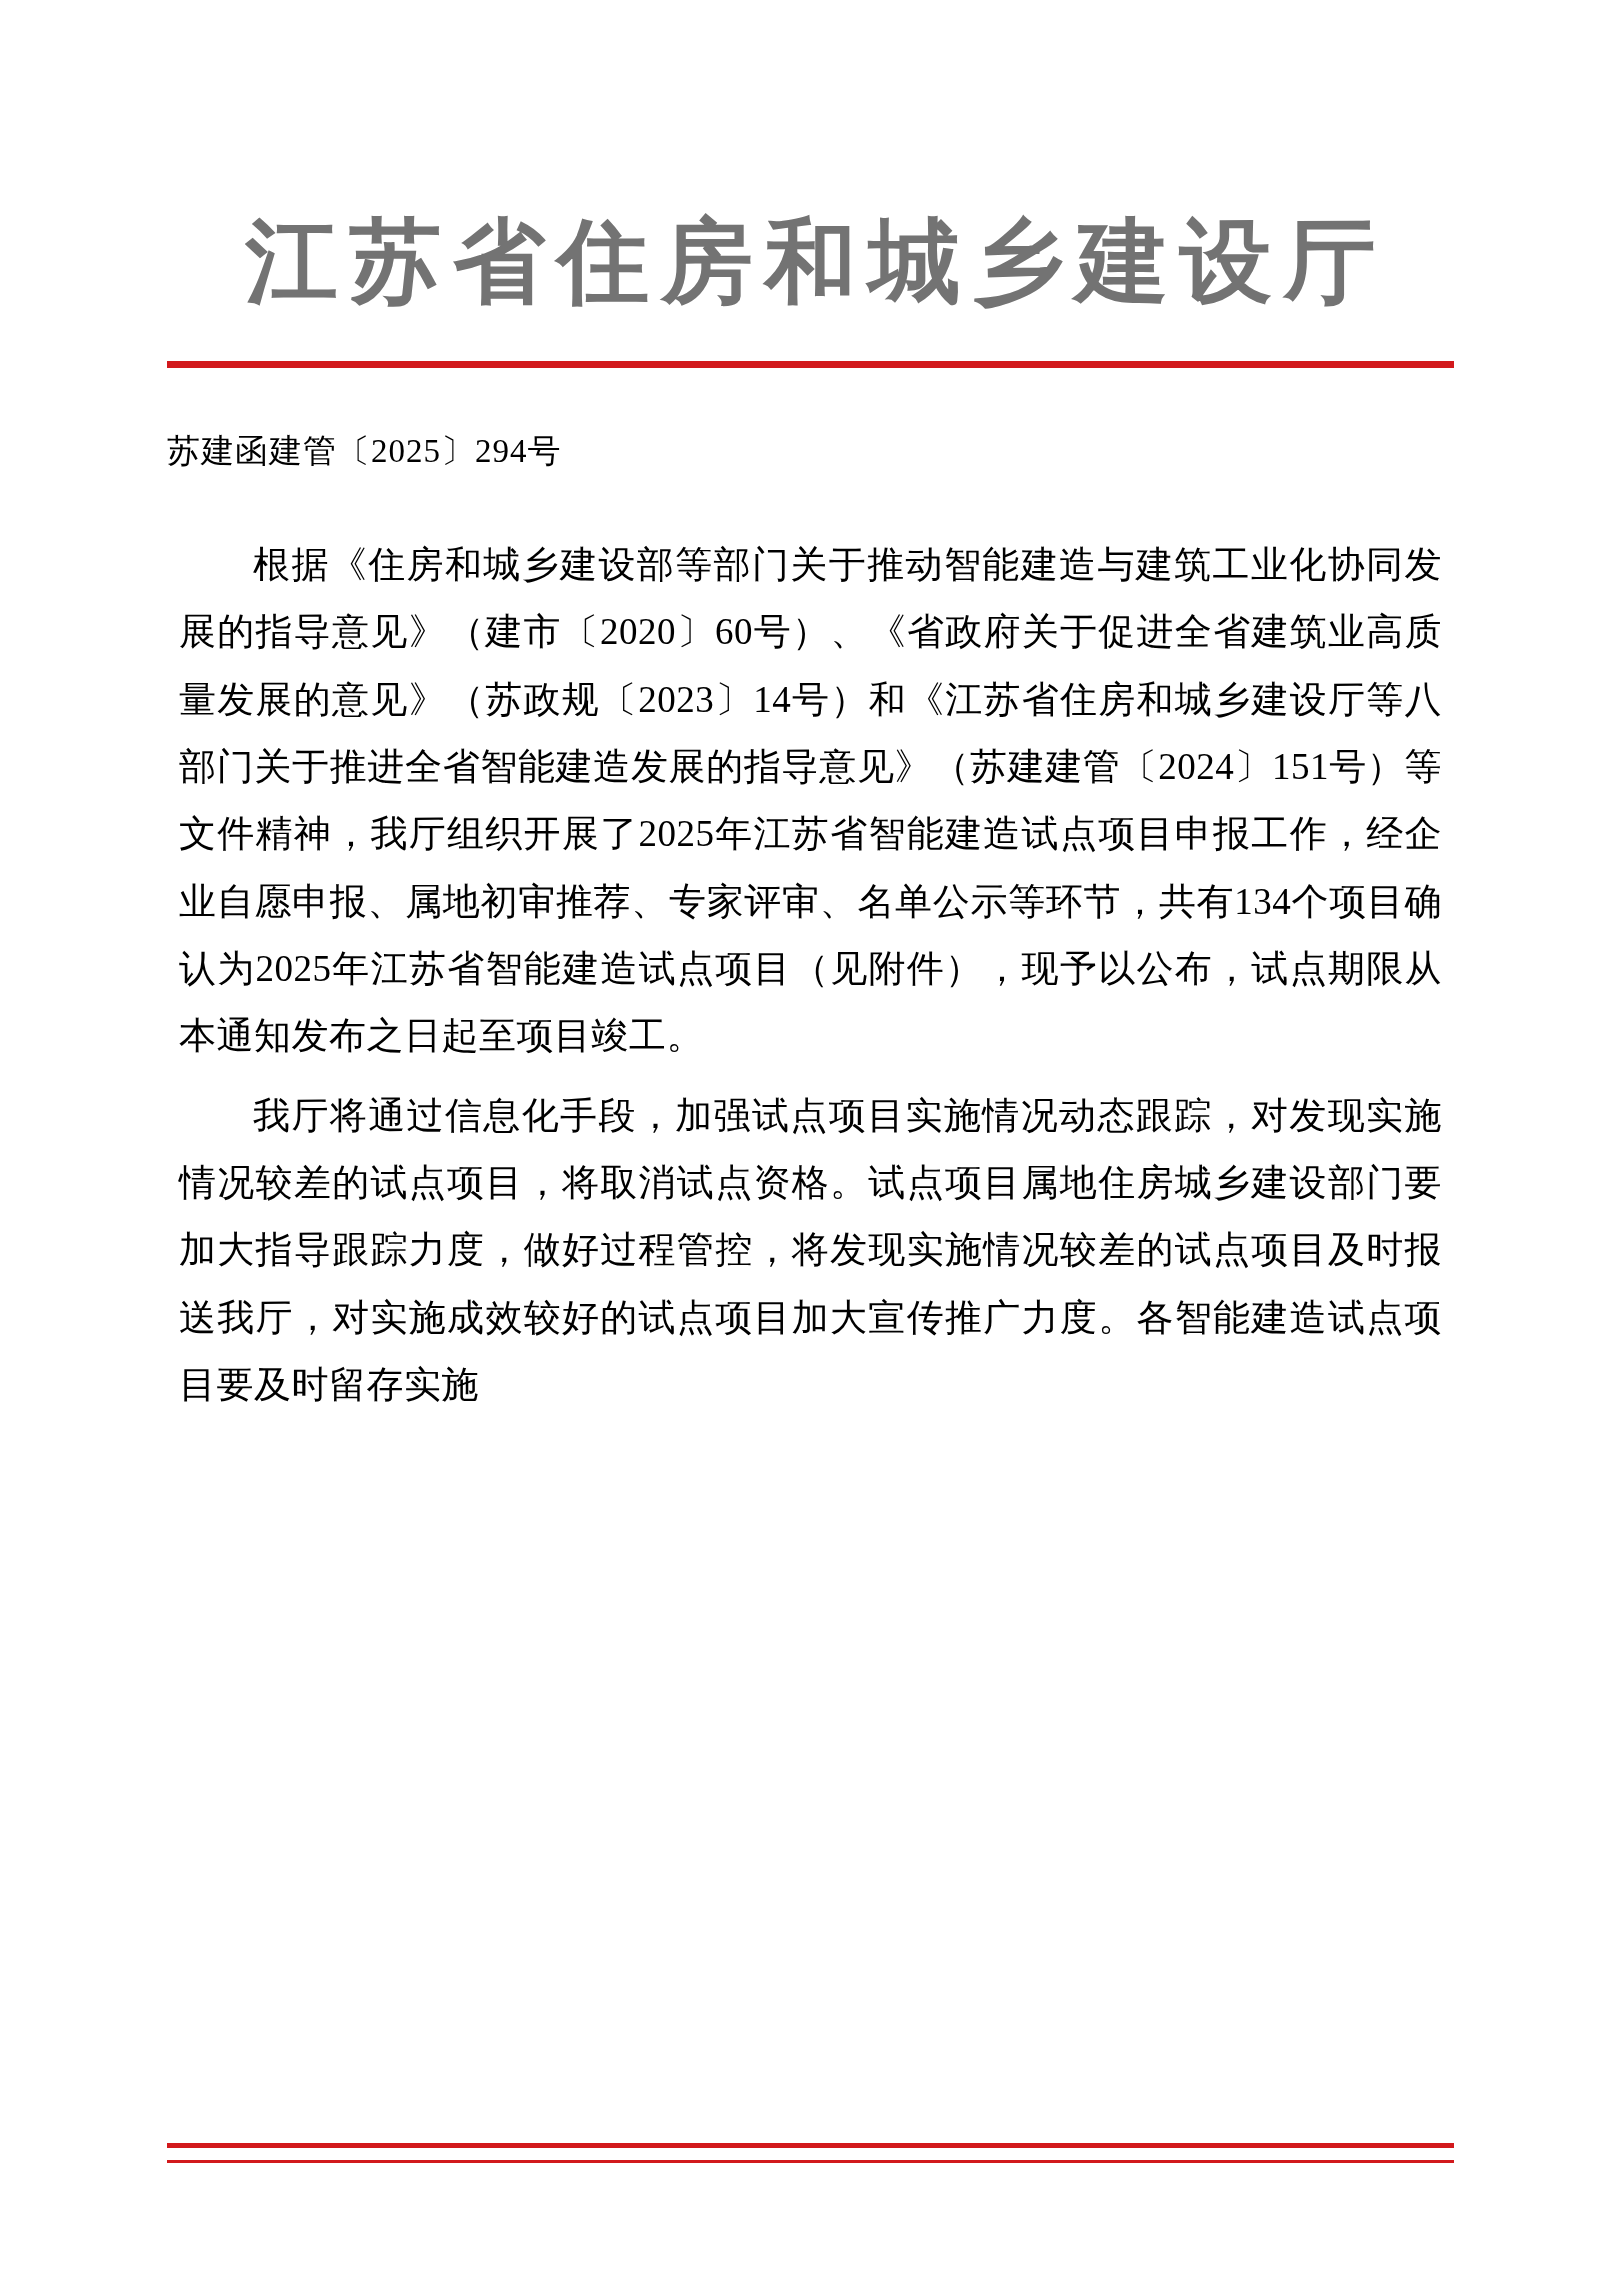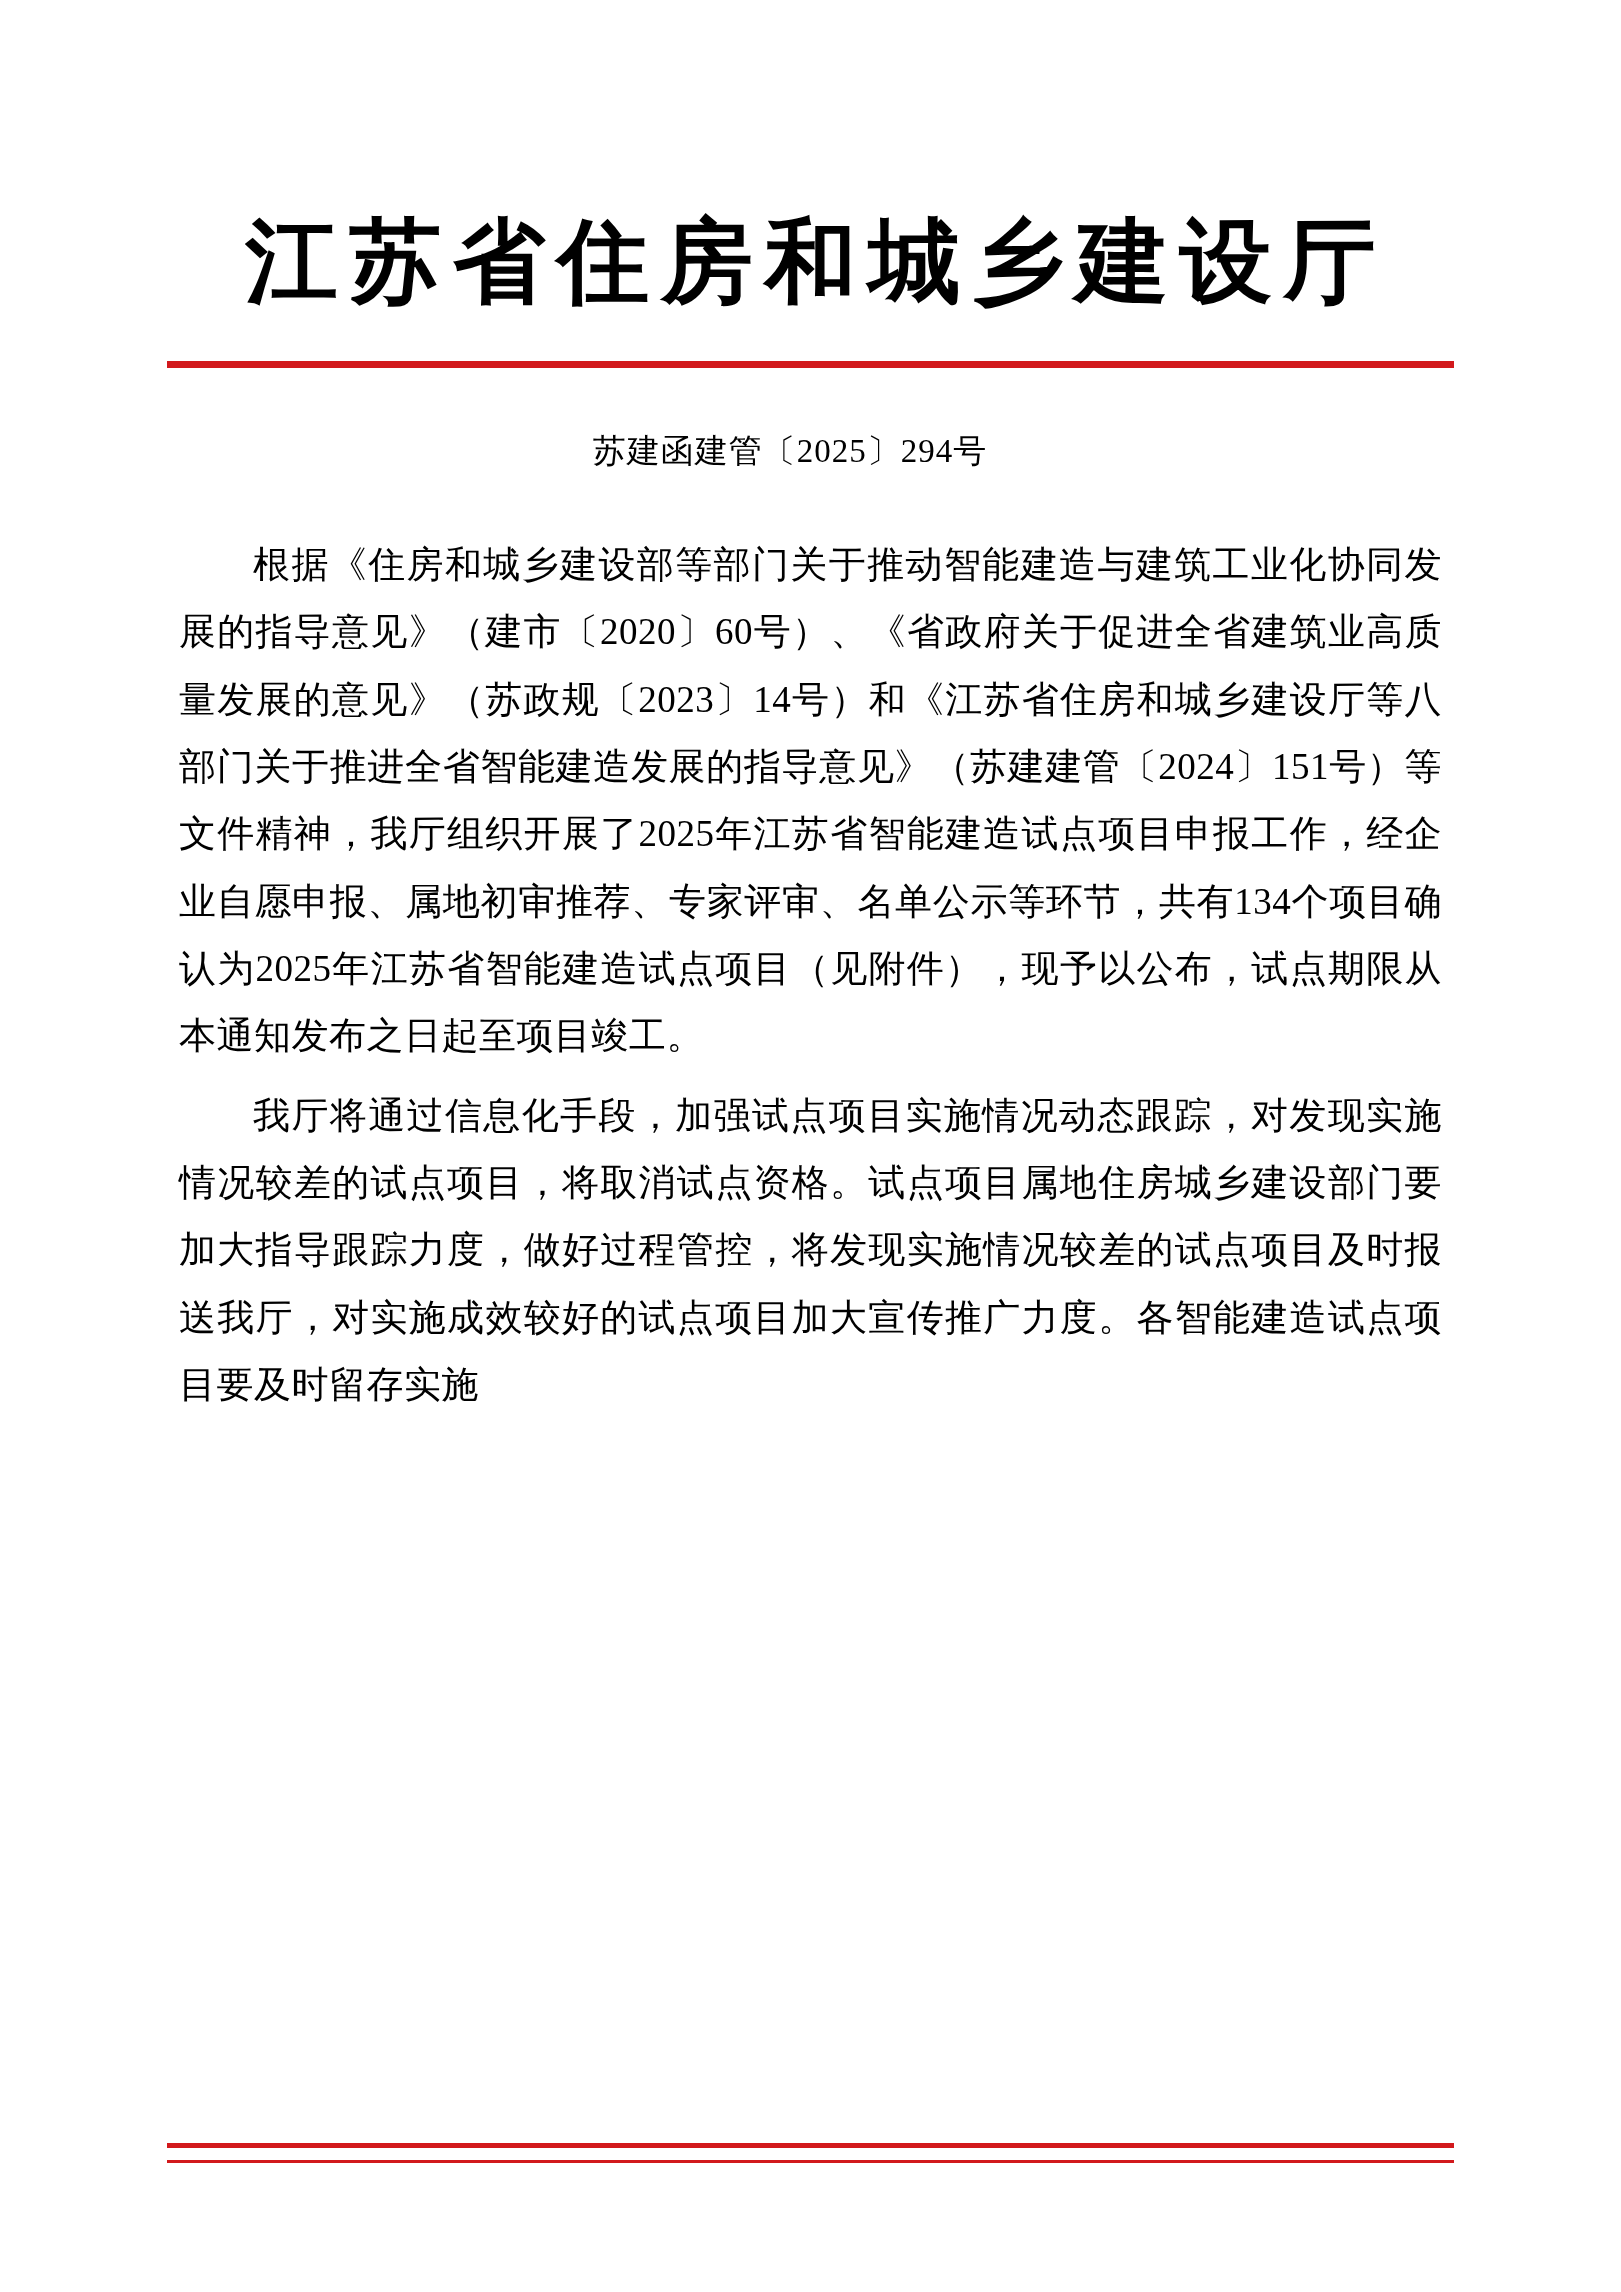--- a/index.html
+++ b/index.html
@@ -24,40 +24,40 @@
     padding: 0 167px;
   }
 
   
   .masthead {
     padding-top: 211px;
     text-align: center;
   }
   .masthead-title {
     font-family: "DejaVu Serif", "Liberation Serif", serif;
-    color: #000000;
+    color: #737373;
     font-weight: bold;
     font-size: 92px;
     letter-spacing: 11.8px;
     line-height: 1.1;
     white-space: nowrap;
     text-indent: 11.8px;
   }
 
   .masthead-rule {
     margin-top: 49px;
     height: 6.9px;
     background: #d2191c;
     width: 100%;
   }
 
   
   .docnum-row {
     margin-top: 61px;
-    text-align: center;
+    text-align: left;
     padding-right: 41px;
   }
   .docnum {
     font-size: 33px;
     letter-spacing: 1px;
     font-family: "Liberation Serif", "DejaVu Serif", serif;
   }
 
   
   .doc-title {

